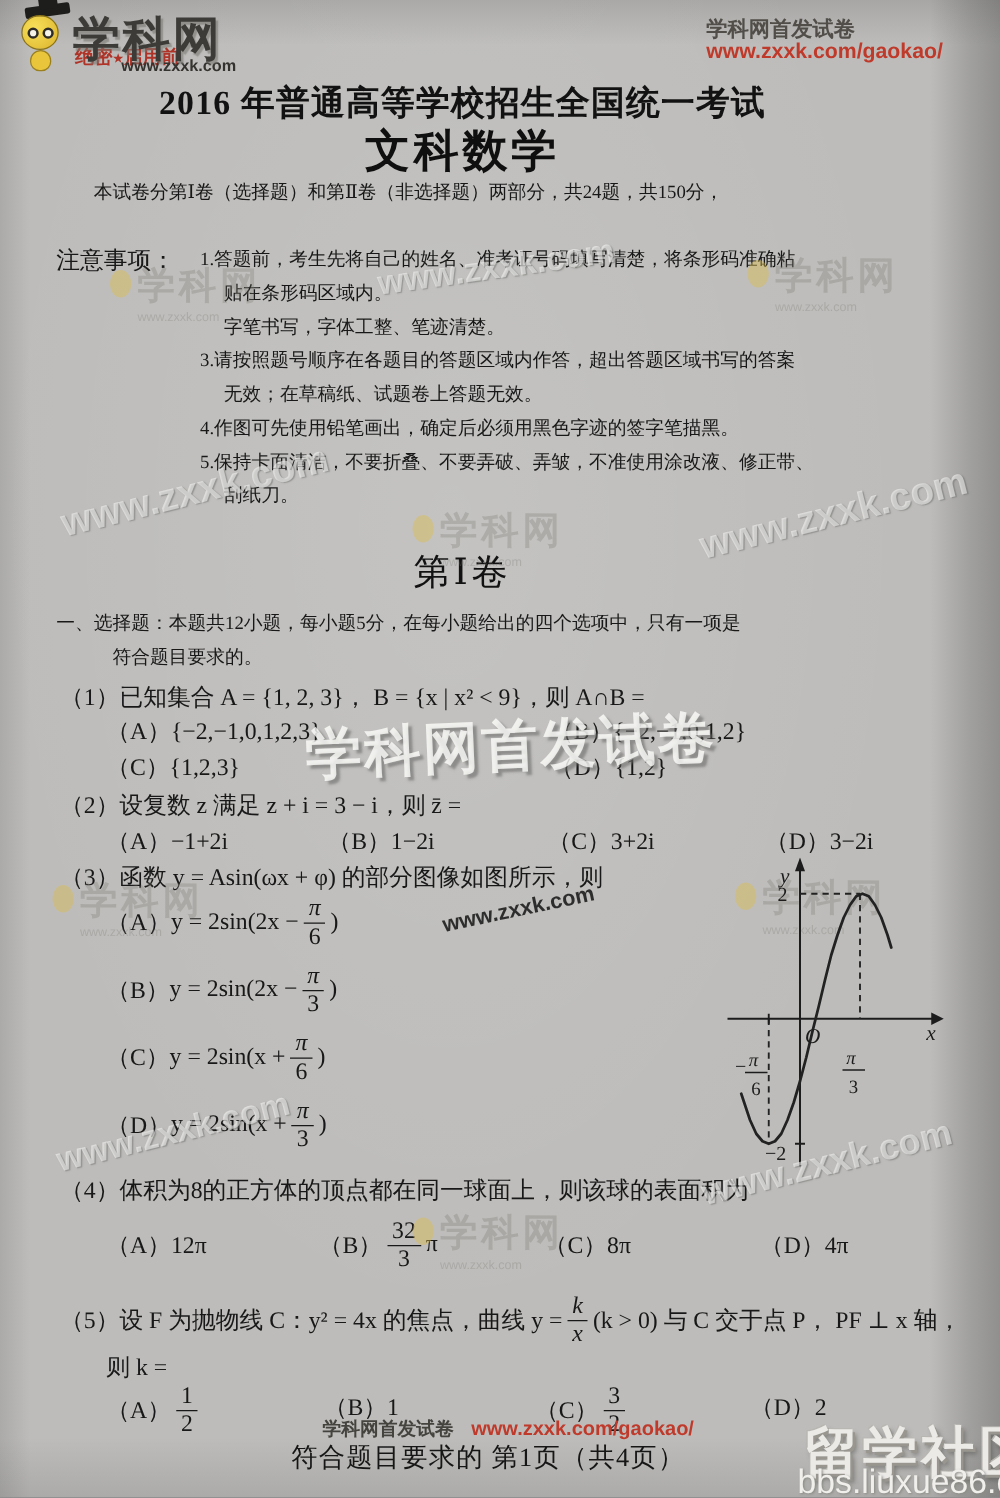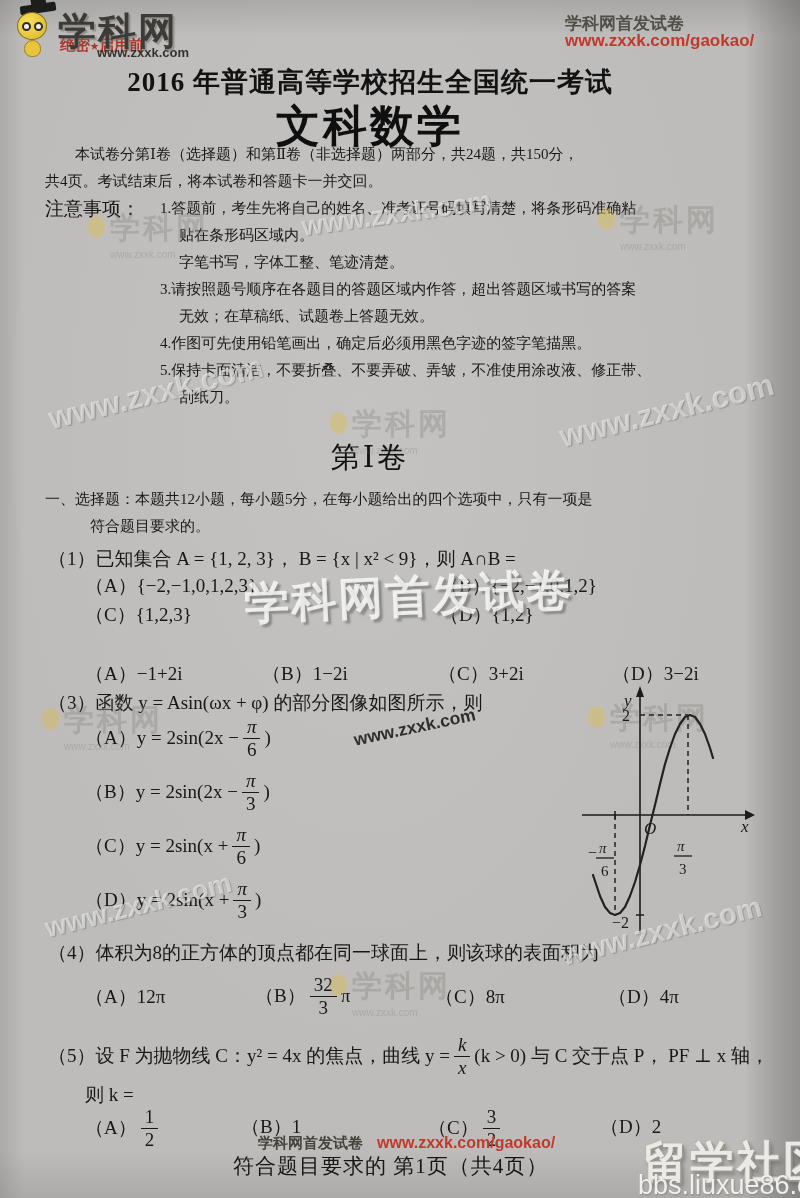--- a/index.html
+++ b/index.html
@@ -27,21 +27,21 @@
   .mascot .body { position:absolute; left:10px; top:38px; width:17px; height:17px; border-radius:50% 50% 45% 45%;
     background:#e9c53c; border:1px solid #9a8020; }
   .logo-brand { font-family:"Liberation Sans",sans-serif; font-size:38px; font-weight:bold; color:#3d3b38;
     letter-spacing:2px; text-shadow:2px 2px 1px rgba(120,118,112,0.6); z-index:5; }
   .logo-secret { font-size:15px; font-weight:bold; color:#b03328; z-index:4; }
   .logo-url { font-family:"Liberation Sans",sans-serif; font-size:13px; font-weight:bold; color:#35332f; z-index:4; }
   .hdr-r1 { font-family:"Liberation Sans",sans-serif; font-size:17px; font-weight:bold; color:#514e49; }
   .hdr-r2 { font-family:"Liberation Sans",sans-serif; font-size:17px; font-weight:bold; color:#bf3a2b; }
 
   .title1 { font-size:27px; font-weight:bold; letter-spacing:1px; color:#121212; }
-  .title2 { font-family:"Liberation Sans",sans-serif; font-size:44px; font-weight:900; letter-spacing:3px; color:#0f0f0f; }
+  .title2 { font-family:"Liberation Sans",sans-serif; font-size:36px; font-weight:900; letter-spacing:3px; color:#0f0f0f; }
 
   .indent2 { text-indent:2em; }
   .notice-label { font-size:19px; line-height:27px; }
   .notice-item-l2 { padding-left:19px; }
 
   .sec-title { font-size:29px; font-weight:normal; letter-spacing:3px; color:#121212; }
 
   .stem { font-size:19px; line-height:26px; white-space:nowrap; }
   .opt { font-size:19px; line-height:26px; white-space:nowrap; }
   .optflex { display:flex; align-items:center; white-space:nowrap; font-size:19px; }
@@ -139,21 +139,20 @@
   <div class="abs logo-secret" style="left:60px; top:36px;font-family:Liberation Mono, monospace;">绝密★启用前</div>
   <div class="abs logo-url" style="left:97px; top:45px;">www.zxxk.com</div>
   <div class="abs hdr-r1" style="left:565px; top:12px;">学科网首发试卷</div>
   <div class="abs hdr-r2" style="left:565px; top:31px;">www.zxxk.com/gaokao/</div>
 
   <div class="abs center title1" style="left:0; top:64px;">2016 年普通高等学校招生全国统一考试</div>
   <div class="abs center title2" style="left:0; top:97px;">文科数学</div>
 
   <div class="abs txt" style="left:45px; top:141px; width:716px;">
     <div class="indent2">本试卷分第Ⅰ卷（选择题）和第Ⅱ卷（非选择题）两部分，共24题，共150分，</div>
-    <div>共4页。考试结束后，将本试卷和答题卡一并交回。</div>
   </div>
 
   <div class="abs notice-label" style="left:45px; top:195px;">注意事项：</div>
   <div class="abs txt" style="left:160px; top:195px; width:612px;">
     <div>
       <div>1.答题前，考生先将自己的姓名、准考证号码填写清楚，将条形码准确粘</div>
       <div class="notice-item-l2">贴在条形码区域内。</div>
     </div>
     <div>
       <div class="notice-item-l2">字笔书写，字体工整、笔迹清楚。</div>
@@ -177,20 +176,21 @@
     <div>一、选择题：本题共12小题，每小题5分，在每小题给出的四个选项中，只有一项是</div>
     <div style="padding-left:45px;">符合题目要求的。</div>
   </div>
 
   <div class="abs stem" style="left:48px; top:546px;">（1）已知集合 A = {1, 2, 3}， B = {x | x² &lt; 9}，则 A∩B =</div>
   <div class="abs opt" style="left:85px; top:573px;"><span>（A）</span><span>{−2,−1,0,1,2,3}</span></div>
   <div class="abs opt" style="left:440px; top:573px;"><span>（B）</span><span>{−2,−1,0,1,2}</span></div>
   <div class="abs opt" style="left:85px; top:602px;"><span>（C）</span><span>{1,2,3}</span></div>
   <div class="abs opt" style="left:440px; top:602px;"><span>（D）</span><span>{1,2}</span></div>
 
+  <div class="abs stem" style="left:48px; top:632px;">（2）设复数 z 满足 z + i = 3 − i，则 z̄ =</div>
   <div class="abs opt" style="left:85px; top:661px;"><span>（A）</span><span>−1+2i</span></div>
   <div class="abs opt" style="left:262px; top:661px;"><span>（B）</span><span>1−2i</span></div>
   <div class="abs opt" style="left:438px; top:661px;"><span>（C）</span><span>3+2i</span></div>
   <div class="abs opt" style="left:612px; top:661px;"><span>（D）</span><span>3−2i</span></div>
 
   <div class="abs stem" style="left:48px; top:690px;">（3）函数 y = Asin(ωx + φ) 的部分图像如图所示，则</div>
   <div class="abs optflex" style="left:85px; top:714px; height:48px;">
     <span>（A）</span>
       <span>y = 2sin(2x −</span>
       <span class="frac">
@@ -274,21 +274,21 @@
       <span>(k &gt; 0) 与 C 交于点 P， PF ⊥ x 轴，</span>
   </div>
   <div class="abs stem" style="left:85px; top:1082px;">则 k =</div>
   <div class="abs optflex" style="left:85px; top:1102px; height:52px;">
     <span>（A）</span>
       <span class="frac">
         <span class="num">1</span>
         <span class="den">2</span>
       </span>
   </div>
-  <div class="abs opt" style="left:241px; top:1114px;"><span>（B）</span><span>1</span></div>
+  <div class="abs opt" style="left:259px; top:1114px;"><span>（B）</span><span>1</span></div>
   <div class="abs optflex" style="left:428px; top:1102px; height:52px;">
     <span>（C）</span>
       <span class="frac">
         <span class="num">3</span>
         <span class="den">2</span>
       </span>
   </div>
   <div class="abs opt" style="left:600px; top:1114px;"><span>（D）</span><span>2</span></div>
 
   <div class="abs" style="left:258px; top:1134px; display:flex; gap:14px; align-items:baseline;">

